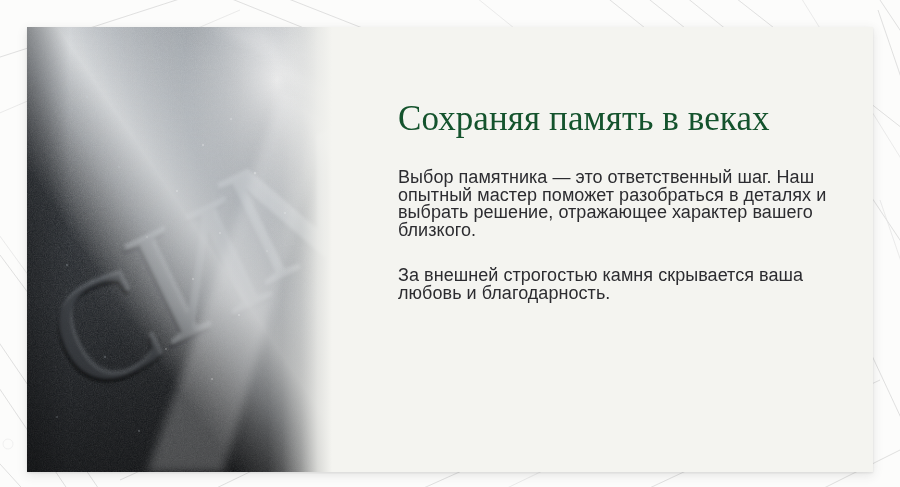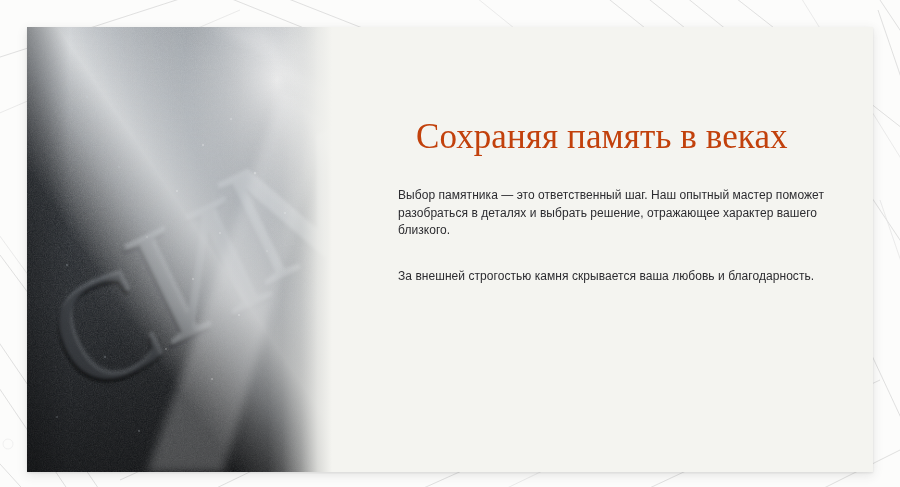--- a/index.html
+++ b/index.html
@@ -79,37 +79,37 @@
   }
 
   
   .text-panel {
     position: relative;
     flex: 1 1 auto;
     padding: 72px 46px 0 66px;
     box-sizing: border-box;
   }
   .headline {
-    margin: 18px;
+    margin: 0;
     font-family: "Liberation Serif", "DejaVu Serif", serif;
     font-size: 35px;
     font-weight: 400;
     line-height: 1.12;
     letter-spacing: 0.1px;
-    color: #c2410c;
+    color: #14532d;
     white-space: nowrap;
   }
   .body-copy {
     margin: 0;
     padding: 0;
     max-width: 452px;
   }
   .paragraph {
     margin: 0;
-    font-size: 12px;
+    font-size: 18px;
     line-height: 17.5px;
     font-weight: 400;
     color: #2c2c30;
     letter-spacing: 0.05px;
   }
   .paragraph.first { margin-top: 31px; }
   .paragraph.second { margin-top: 28px; }
 </style>
 </head>
 <body>

